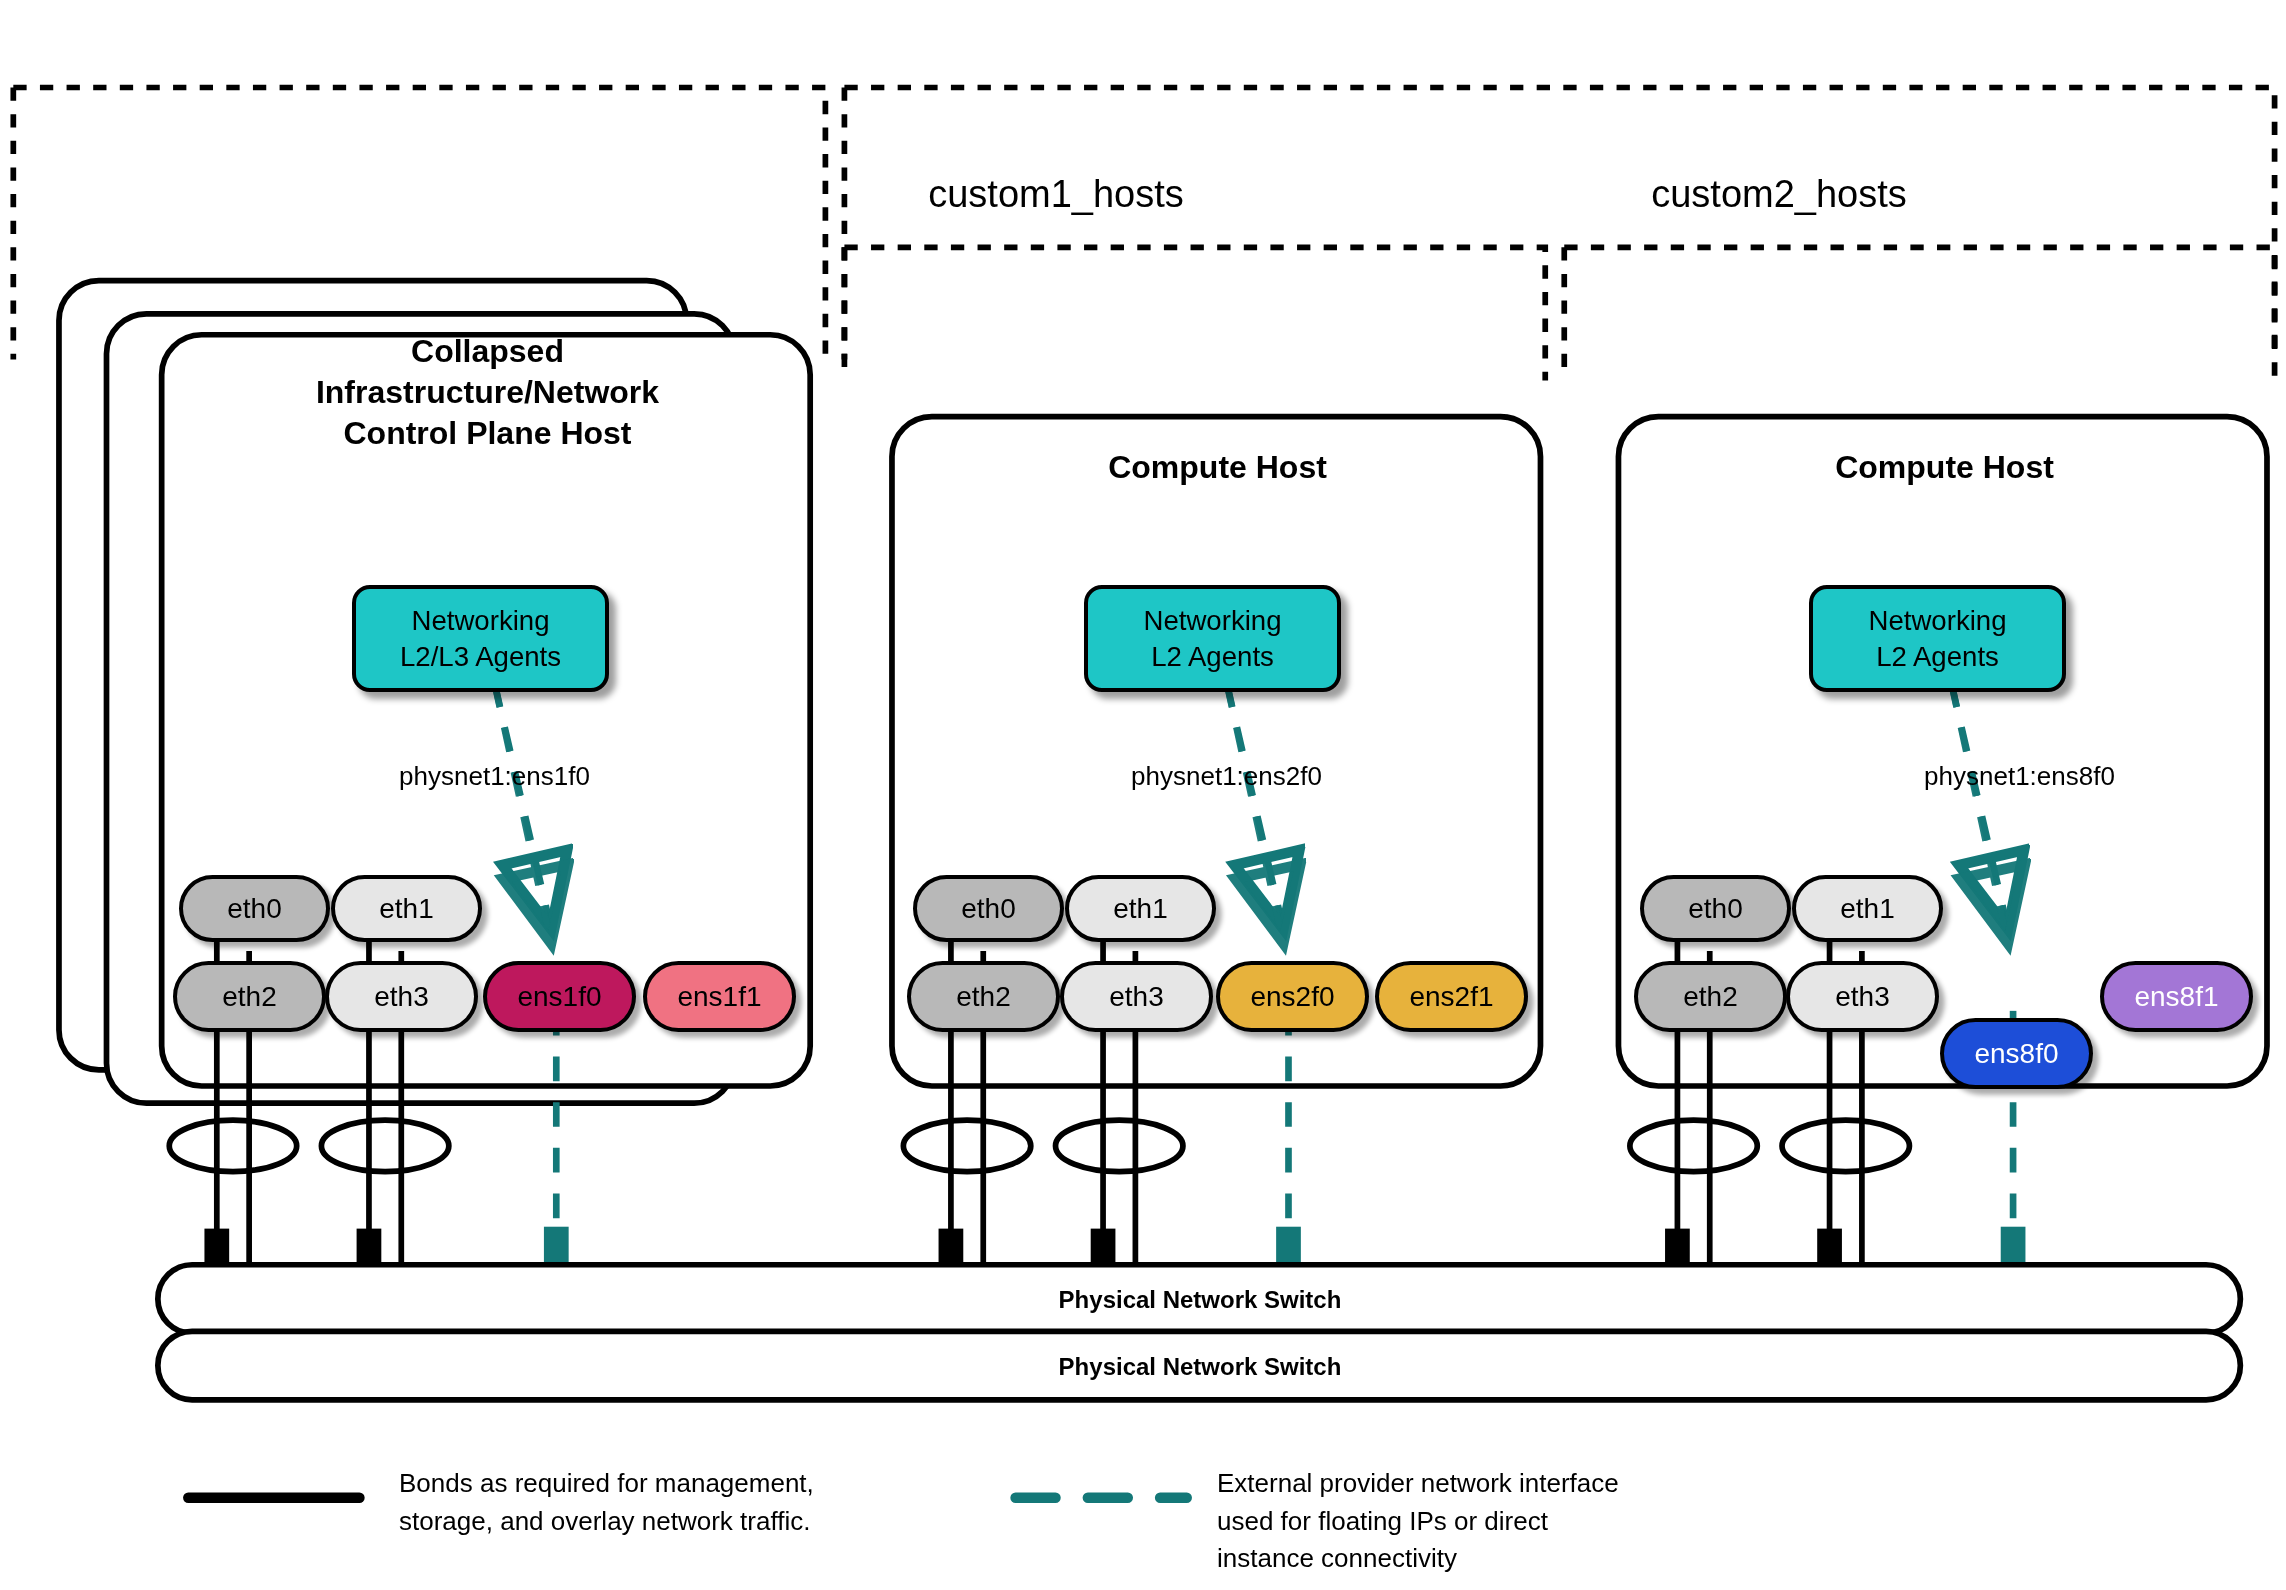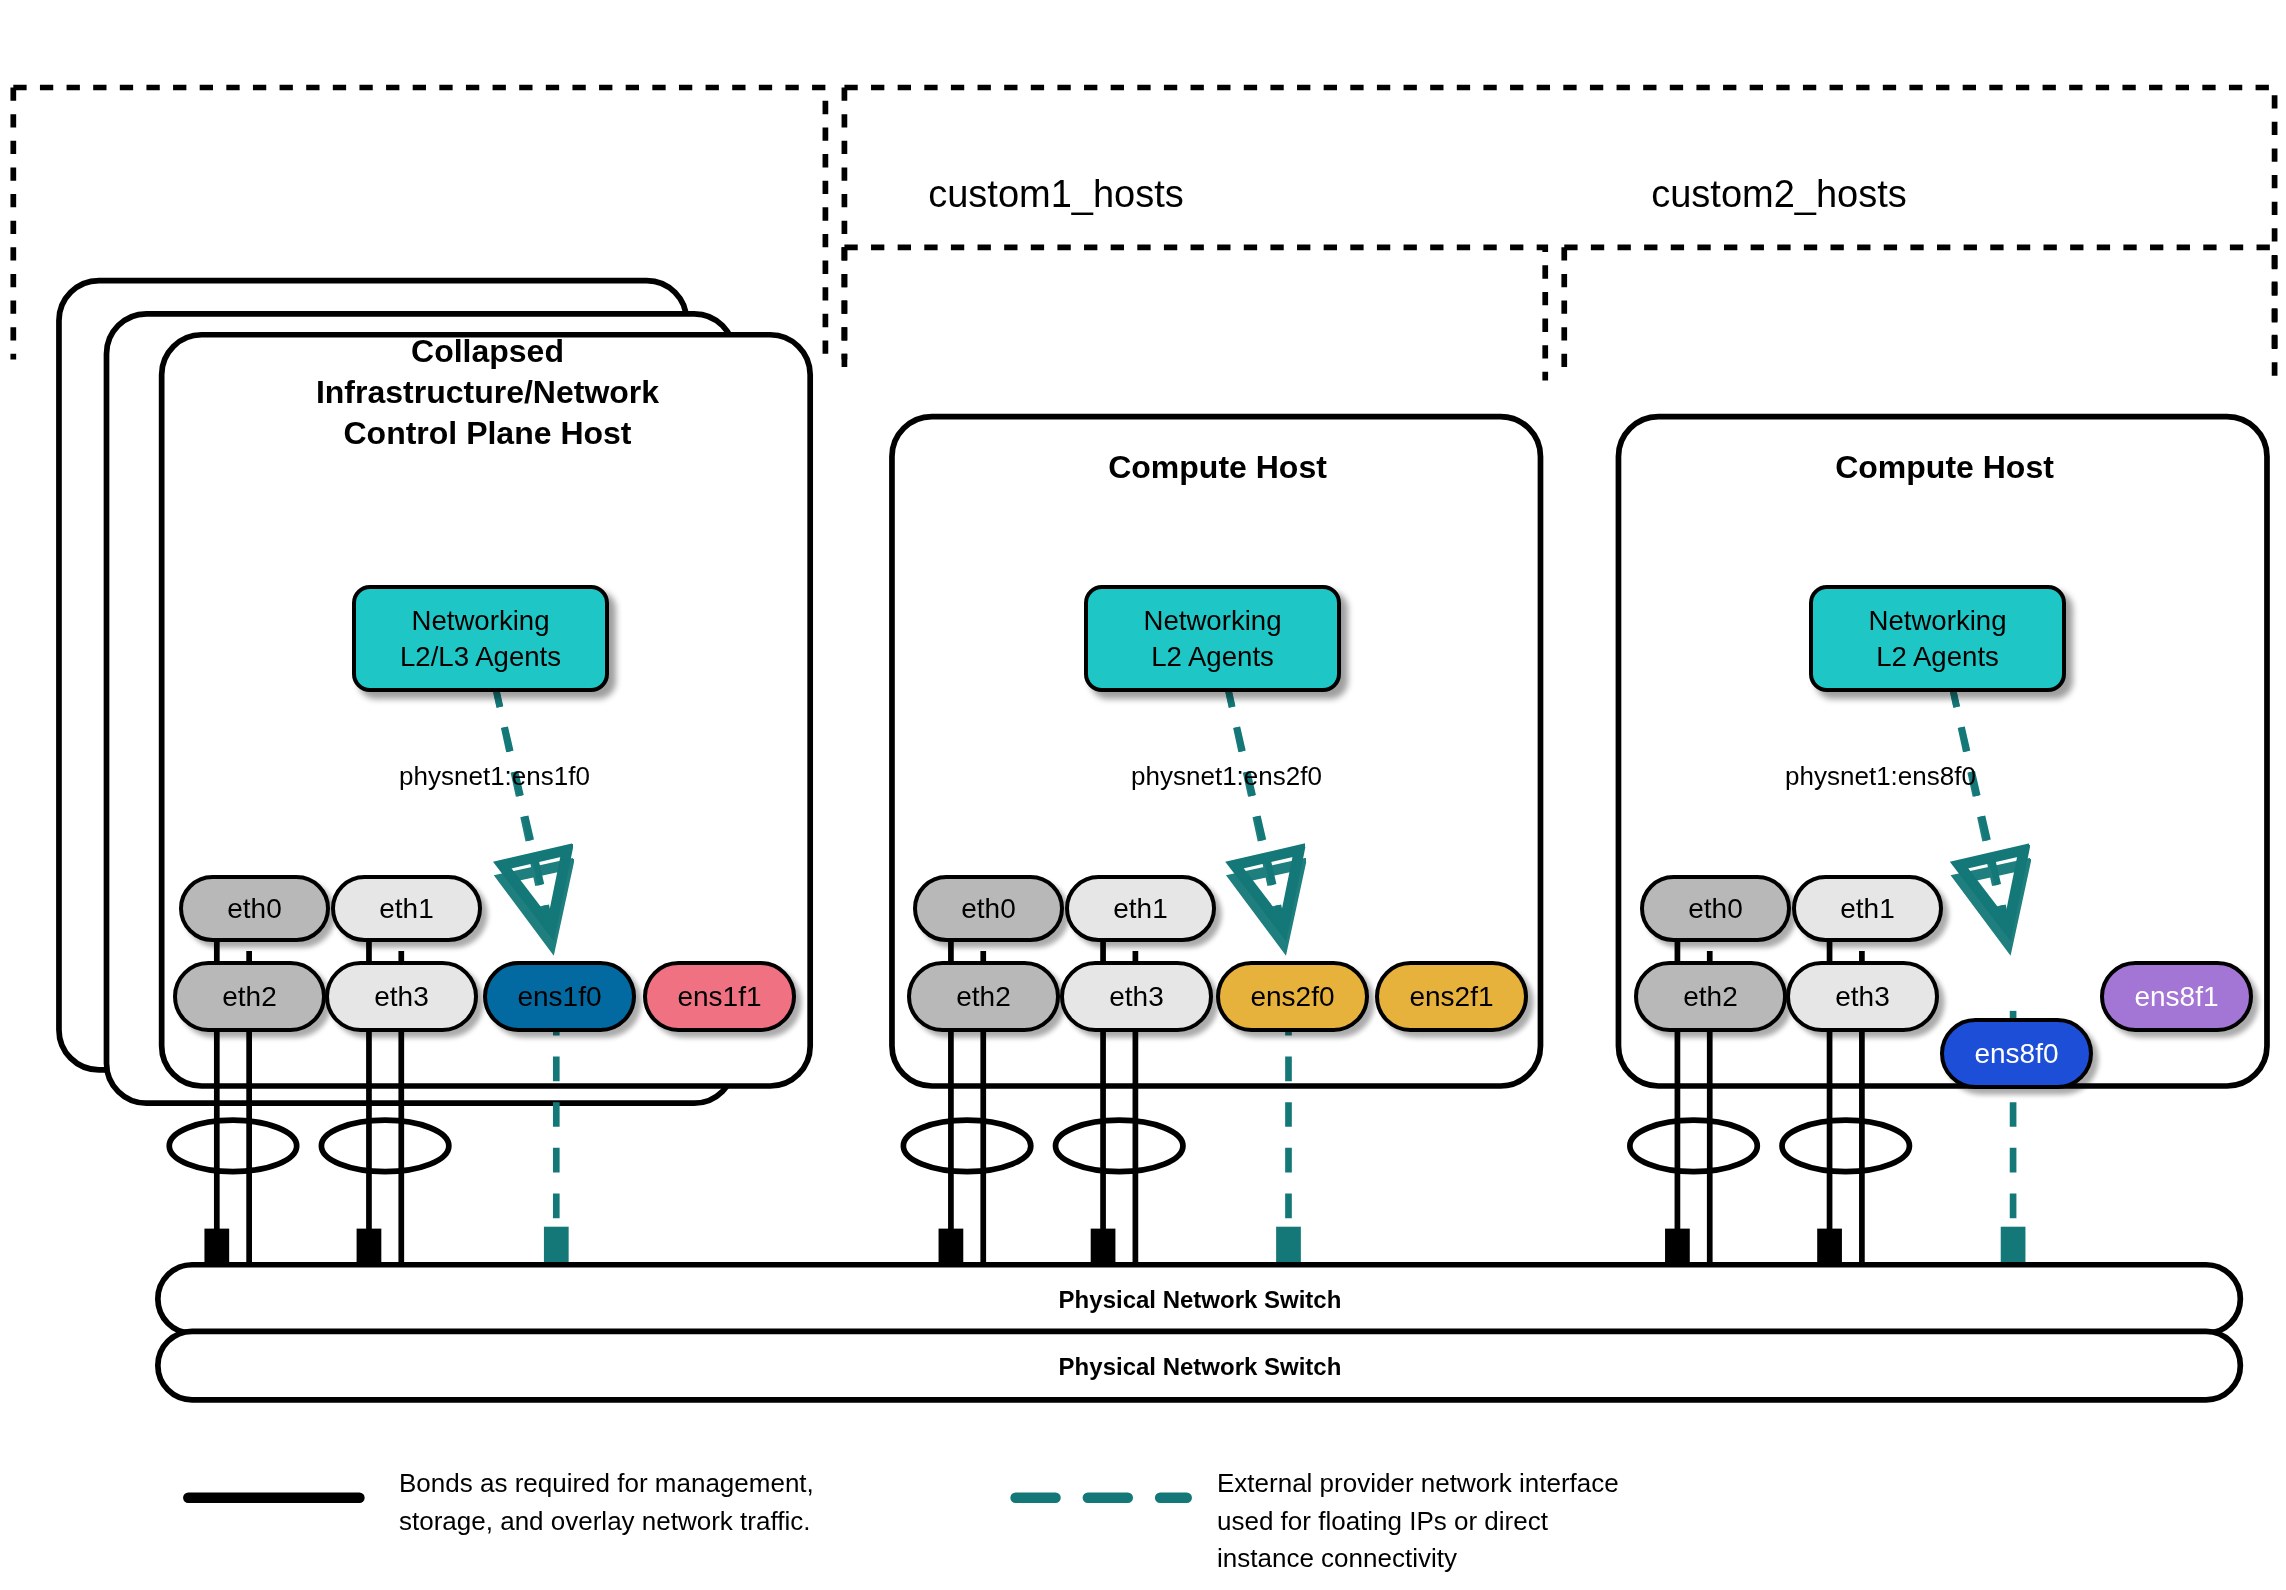--- a/index.html
+++ b/index.html
@@ -187,21 +187,21 @@
   <div class="nic nic-back" style="left:331px;top:875px;width:143px;height:59px;background:#e6e6e6;color:#000;">
     <span>eth1</span>
     </div>
 
   <div class="nic nic-front" style="left:173px;top:961px;width:145px;height:63px;background:#b8b8b8;color:#000;">
     <span>eth2</span>
     </div>
   <div class="nic nic-front" style="left:325px;top:961px;width:145px;height:63px;background:#e6e6e6;color:#000;">
     <span>eth3</span>
     </div>
-  <div class="nic nic-front" style="left:483px;top:961px;width:145px;height:63px;background:#0369a1;color:#000;">
+  <div class="nic nic-front" style="left:483px;top:961px;width:145px;height:63px;background:#be185d;color:#000;">
     <span>ens1f0</span>
     </div>
   <div class="nic nic-front" style="left:643px;top:961px;width:145px;height:63px;background:#f07282;color:#000;">
     <span>ens1f1</span>
     </div>
 
   <div class="host-title" style="left:911px;top:447px;width:613px;">Compute Host</div>
 
   <div class="agent-box" style="left:1084px;top:585px;width:249px;height:99px;background:#1ec6c6;">
     <span>Networking</span>
@@ -230,21 +230,21 @@
     <span>ens2f1</span>
     </div>
 
   <div class="host-title" style="left:1638px;top:447px;width:613px;">Compute Host</div>
 
   <div class="agent-box" style="left:1809px;top:585px;width:249px;height:99px;background:#1ec6c6;">
     <span>Networking</span>
     <span>L2 Agents</span>
   </div>
 
-  <div class="physnet-label" style="left:1738px;top:761px;width:285px;">physnet1:ens8f0</div>
+  <div class="physnet-label" style="left:1877px;top:761px;width:285px;">physnet1:ens8f0</div>
 
   <div class="nic nic-back" style="left:1640px;top:875px;width:143px;height:59px;background:#b8b8b8;color:#000;">
     <span>eth0</span>
     </div>
   <div class="nic nic-back" style="left:1792px;top:875px;width:143px;height:59px;background:#e6e6e6;color:#000;">
     <span>eth1</span>
     </div>
 
   <div class="nic nic-front" style="left:1634px;top:961px;width:145px;height:63px;background:#b8b8b8;color:#000;">
     <span>eth2</span>

